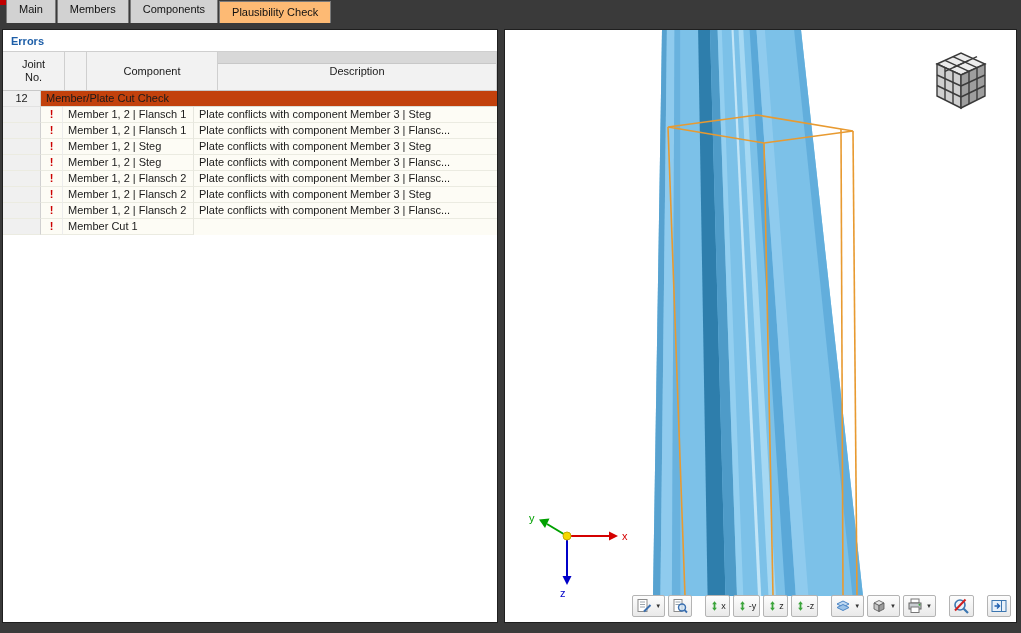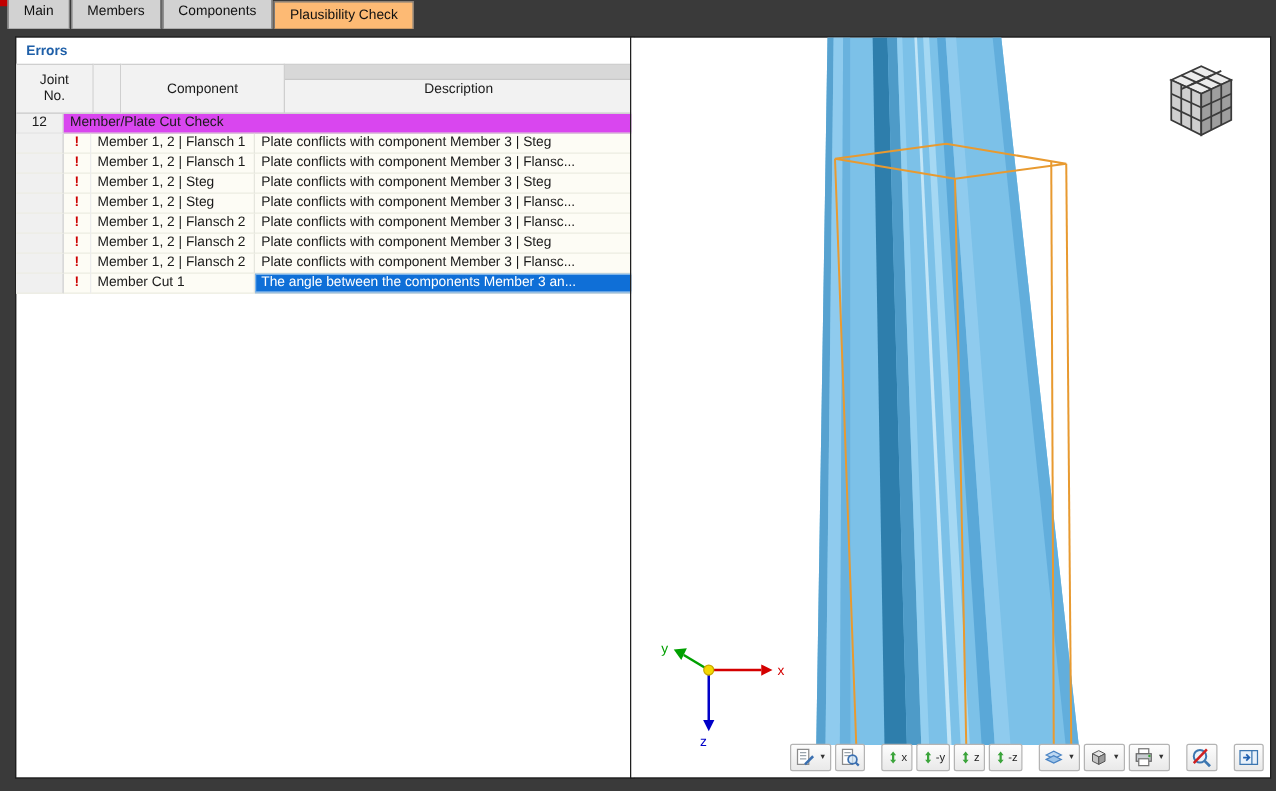--- a/index.html
+++ b/index.html
@@ -17,21 +17,21 @@
   .red-corner { position:absolute; left:0; top:0; width:11px; height:5px; background:#c00000; }
   .tabbar { position:absolute; left:6px; top:0; height:23px; display:flex; align-items:flex-end; }
   .tab {
     background:#d2d2d2; color:#111; border:1px solid #7a7a7a; border-bottom:none;
     padding:0 12px; height:24px; line-height:18px; margin-right:1px; cursor:default;
   }
   .tab.active { background:#fdba74; height:22px; line-height:21px; font-weight:normal; }
 
   
   .left-panel {
-    position:absolute; left:13px; top:30px; width:494px; height:592px;
+    position:absolute; left:3px; top:30px; width:494px; height:592px;
     background:#ffffff; outline:1px solid #1f1f1f;
   }
   .errors-title { padding:5px 8px; color:#1e5fa8; font-weight:bold; }
 
   .etable { position:absolute; left:0; top:21px; right:0; }
   .trow { display:flex; width:100%; }
   .c-joint { width:38px; flex:none; background:#f0f0f0; border-right:1px solid #d0d0d0; border-bottom:1px solid #e2e2e2; text-align:center; }
   .c-icon  { width:22px; flex:none; text-align:center; border-right:1px solid #ececе4; }
   .c-icon  { border-right:1px solid #ececec; }
   .c-comp  { width:131px; flex:none; padding-left:5px; border-right:1px solid #e6e6de; overflow:hidden; white-space:nowrap; }
@@ -39,21 +39,21 @@
 
   .hrow .hcell { background:#f2f2f2; border-right:1px solid #cfcfcf; border-bottom:1px solid #c8c8c8; border-top:1px solid #cfcfcf; position:relative; height:40px; display:flex; align-items:center; justify-content:center; text-align:center; }
   .hrow .h-joint { width:62px; flex:none; white-space:pre-line; line-height:13px; }
   .hrow .h-icon { width:22px; flex:none; }
   .hrow .h-comp { width:131px; flex:none; }
   .hrow .h-desc { flex:1; }
   .hrow .h-desc .strip { position:absolute; left:0; top:0; width:100%; height:12px; background:#d8d8d8; border-bottom:1px solid #c8c8c8; }
   .hrow .h-desc span, .hrow .h-comp span { position:relative; }
 
   .grouprow { height:16px; line-height:15px; }
-  .grouprow .g-label { flex:1; background:#d946ef; border-bottom:1px solid #dcdcd4; padding-left:5px; }
+  .grouprow .g-label { flex:1; background:#c2410c; border-bottom:1px solid #dcdcd4; padding-left:5px; }
   .grouprow .c-joint { line-height:15px; }
 
   .drow { height:16px; line-height:15px; background:#fdfcf5; }
   .drow .cell { border-bottom:1px solid #ebebe1; }
   .err-glyph { color:#cc0000; font-weight:bold; font-size:11px; }
   .c-desc.sel { background:#0f6fd7; color:#ffffff; box-shadow:inset 0 0 0 1px #7db4ea; }
 
   
   .right-panel {
     position:absolute; left:505px; top:30px; width:511px; height:592px;
@@ -151,21 +151,20 @@
     <div class="trow drow">
       <div class="c-joint cell"></div>
       <div class="c-icon cell"><span class="err-glyph">!</span></div>
       <div class="c-comp cell">Member 1, 2 | Flansch 2</div>
       <div class="c-desc cell">Plate conflicts with component Member 3 | Flansc...</div>
     </div>
     <div class="trow drow">
       <div class="c-joint cell"></div>
       <div class="c-icon cell"><span class="err-glyph">!</span></div>
       <div class="c-comp cell">Member Cut 1</div>
-      <div class="c-desc cell sel">The angle between the components Member 3 an...</div>
     </div>
 
   </div>
 </div>
 
 <div class="right-panel">
 
   <svg class="scene" width="511" height="592" viewBox="0 0 511 592">
 
     <polygon points="157,0 296,0 358,566 148,566" fill="#7cc1e8"></polygon>

